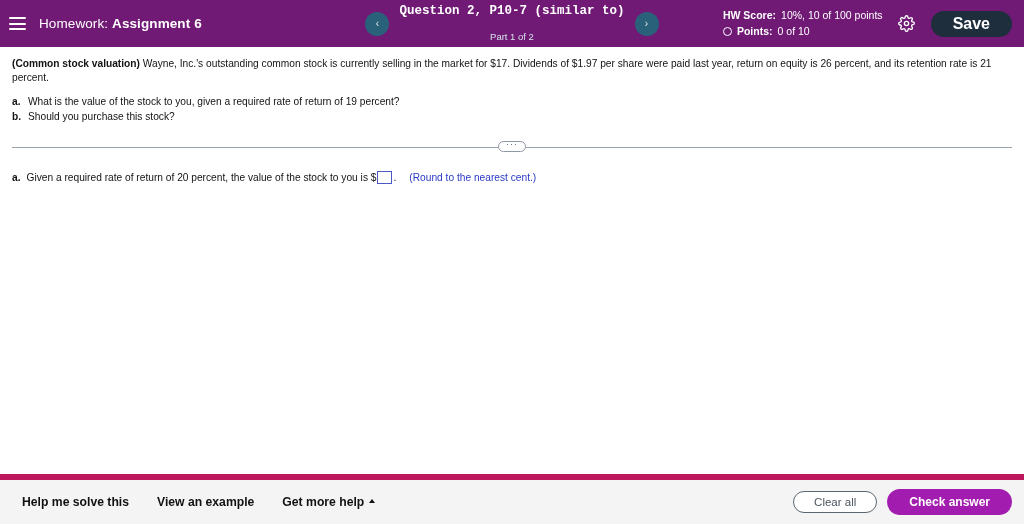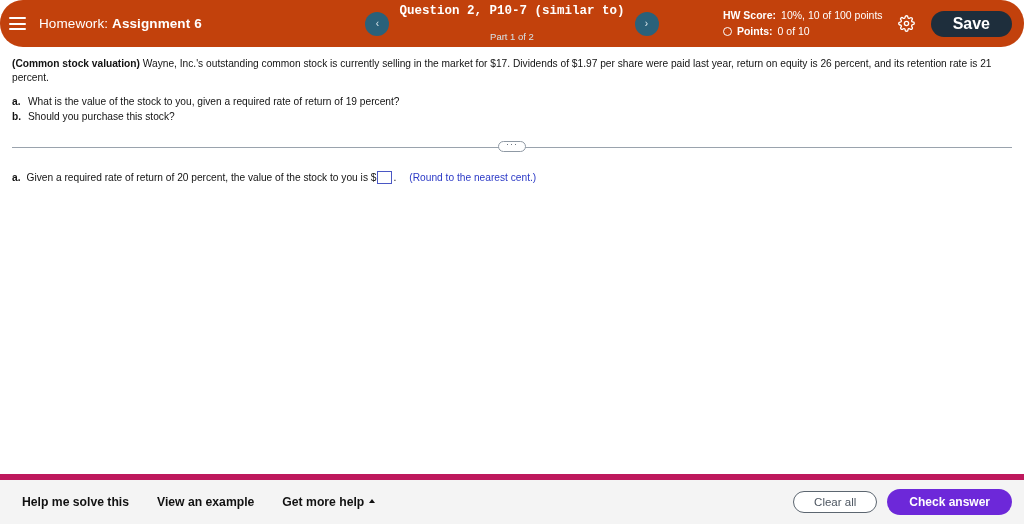--- a/index.html
+++ b/index.html
@@ -17,25 +17,24 @@
     width: 1024px; height: 524px;
     display: flex; flex-direction: column;
     background: #ffffff;
   }
 
   
   .header {
     position: relative;
     height: 47px;
     min-height: 47px;
-    background: #c2410c;
+    background: #701a75;
     color: #ffffff;
     display: flex;
     align-items: center;
-    border-radius: 23px;
   }
   .hdr-left {
     display: flex;
     align-items: center;
     padding-left: 9px;
     gap: 13px;
     z-index: 2;
   }
   .hamburger {
     width: 17px; height: 13px;
@@ -232,21 +231,21 @@
     border: 1px solid #5c6670;
     border-radius: 15px;
     height: 22px;
     padding: 0 20px;
     font-size: 11.5px;
     color: #4c5560;
     cursor: pointer;
     font-family: "Liberation Sans", sans-serif;
   }
   .check-btn {
-    background: #6d28d9;
+    background: #a21caf;
     border: none;
     border-radius: 15px;
     height: 26px;
     padding: 0 22px;
     font-size: 12px;
     font-weight: 700;
     color: #ffffff;
     cursor: default;
     font-family: "Liberation Sans", sans-serif;
   }

